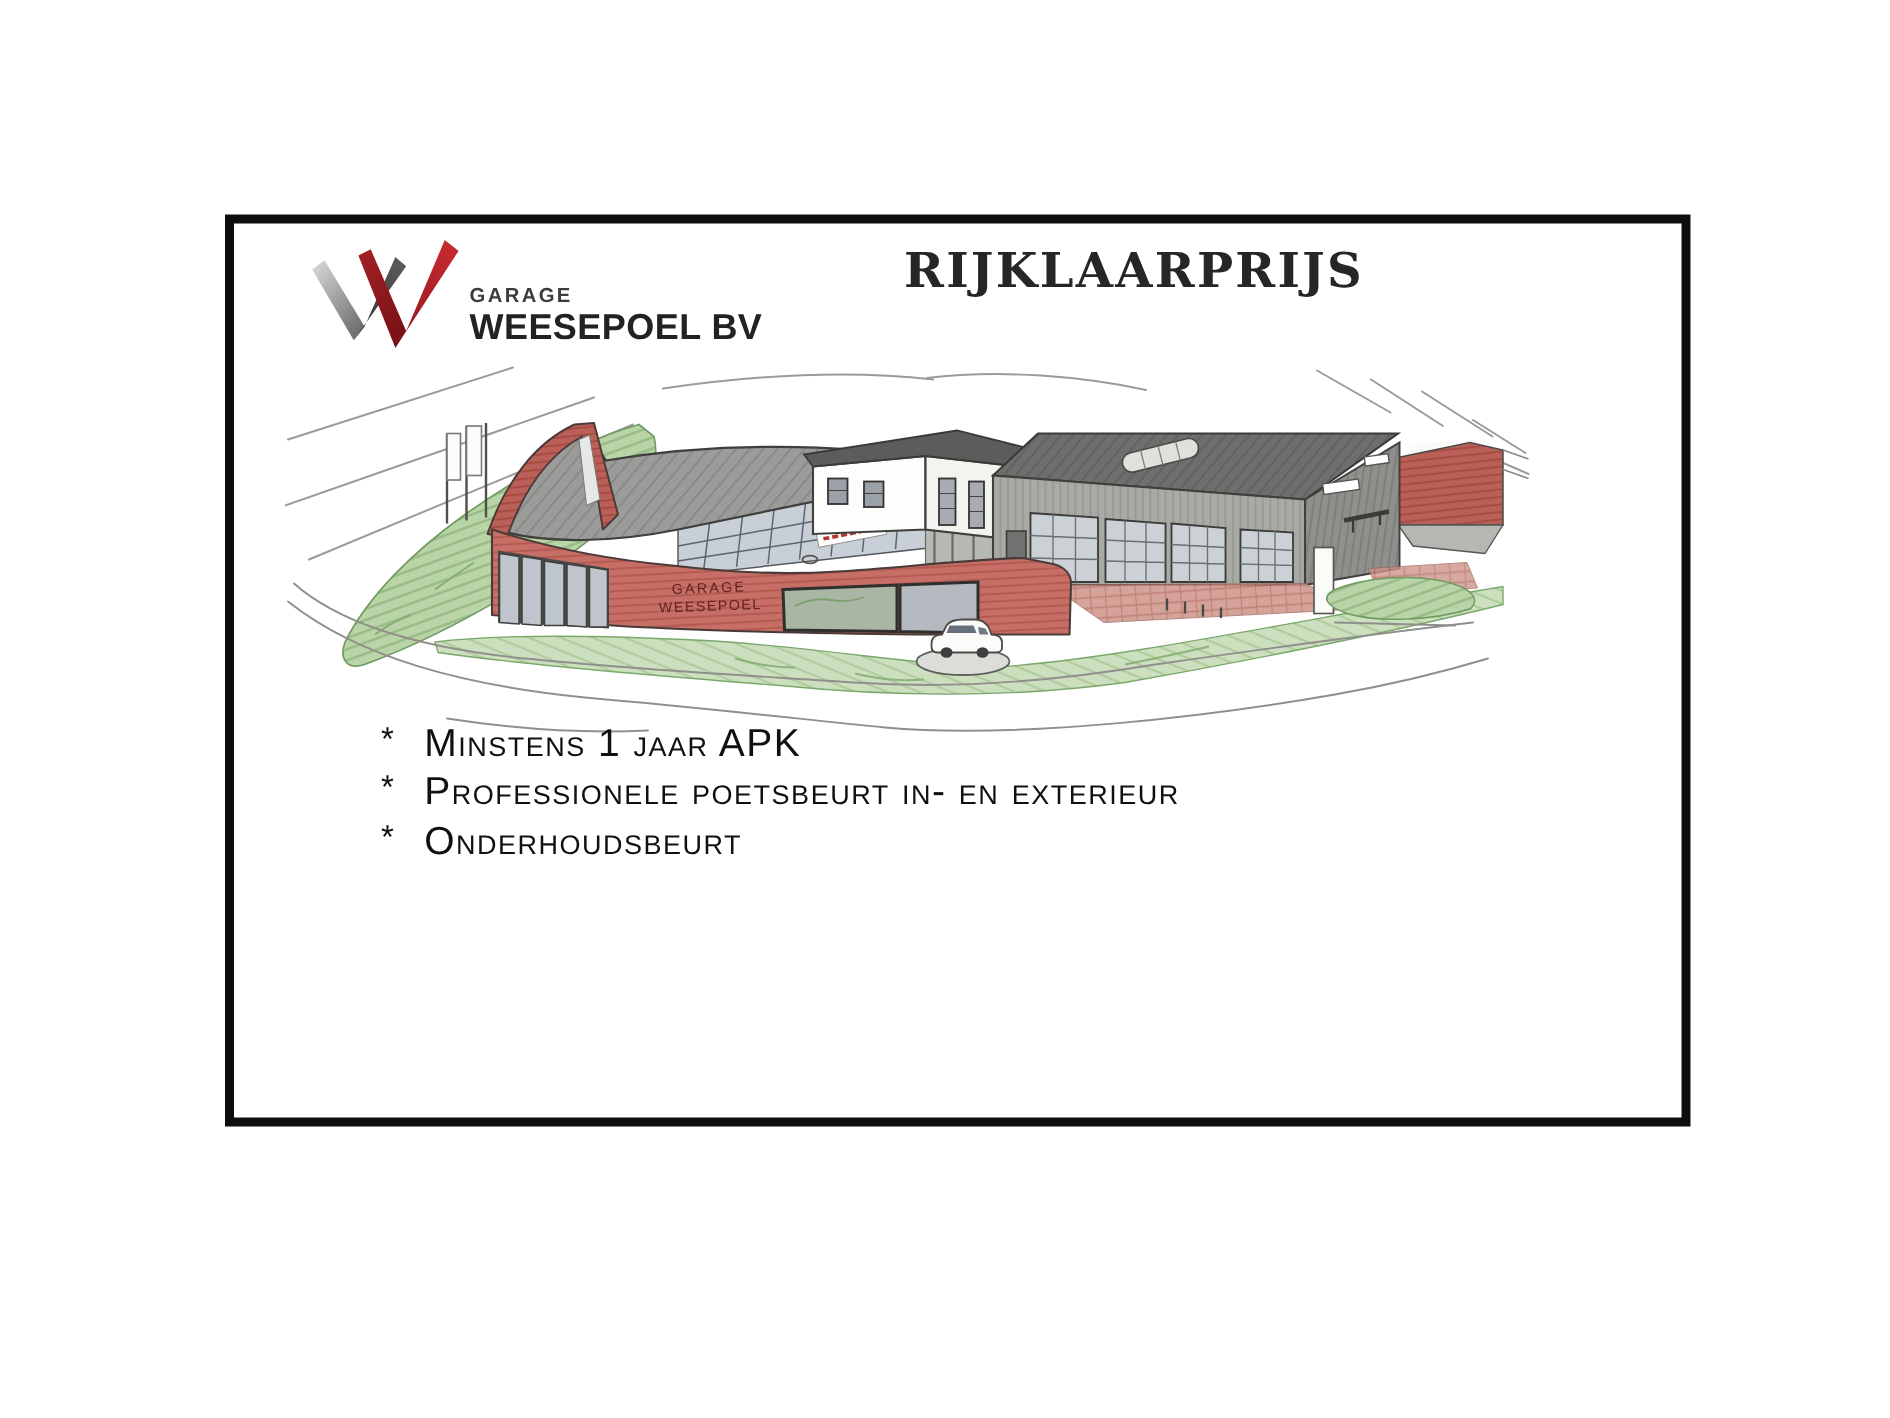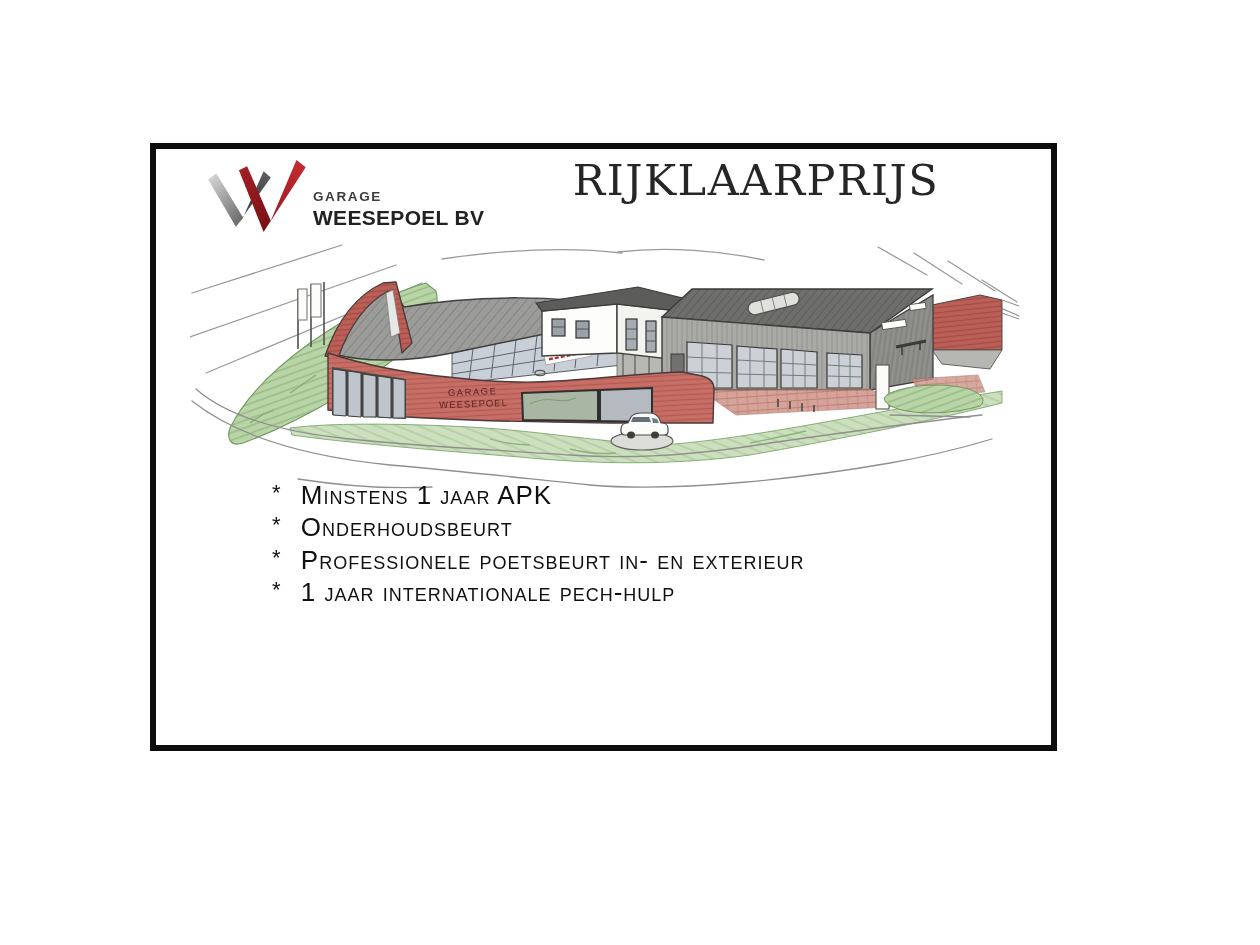--- a/index.html
+++ b/index.html
@@ -1,44 +1,44 @@
 <!DOCTYPE html>
 <html><head>
 <meta charset="utf-8">
 <style>
   html,body { margin:0; padding:0; background:#ffffff; }
   body {
     width:1260px; height:945px; position:relative; overflow:hidden;
     font-family:"Liberation Sans", sans-serif;
   }
   .frame {
-    position:absolute; left:150px; top:143px; width:907px; height:608px;
+    position:absolute; left:150px; top:143px; width:977px; height:608px;
     box-sizing:border-box; border:6px solid #0d0d0d; background:#ffffff;
   }
   
   .logo-mark { position:absolute; left:49px; top:9px; width:110px; height:78px; }
   .logo-text { position:absolute; left:157px; top:41px; line-height:1; }
   .logo-garage {
     font-size:13.5px; font-weight:bold; letter-spacing:1.6px; color:#3c3c3c;
   }
   .logo-company {
-    font-size:21px; font-weight:bold; letter-spacing:0.3px; color:#222222; margin-top:3px;
+    font-size:24px; font-weight:bold; letter-spacing:0.3px; color:#222222; margin-top:3px;
   }
   
   .title {
     position:absolute; left:350px; top:12px; width:500px; text-align:center;
-    font-family:"DejaVu Serif", serif; font-weight:400;
-    font-size:43px; line-height:38px; letter-spacing:1.5px; color:#262626;
+    font-family:"DejaVu Serif", serif; font-weight:700;
+    font-size:32px; line-height:38px; letter-spacing:1.5px; color:#262626;
   }
   
   .sketch { position:absolute; left:34px; top:94px; width:830px; height:258px; }
   .sketch svg { width:100%; height:100%; display:block; }
   
   .features {
-    position:absolute; left:116px; top:331px; margin:0; padding:0; list-style:none;
+    position:absolute; left:98px; top:331px; margin:0; padding:0; list-style:none;
   }
   .features li {
     font-size:26px; line-height:30.4px; letter-spacing:1px;
     font-variant:small-caps; color:#101010; white-space:nowrap;
   }
   .features .bullet {
     display:inline-block; font-variant:normal; font-size:22px;
     position:relative; top:-4px; margin-right:11px; color:#101010;
   }
 </style>
@@ -317,28 +317,24 @@
 
   <ul class="features">
 
       <li>
         <span class="bullet">*</span>
         <span class="feat-text">Minstens 1 jaar APK</span>
       </li>
 
       <li>
         <span class="bullet">*</span>
+        <span class="feat-text">Professionele poetsbeurt in- en exterieur</span>
+      </li>
+
+      <li>
+        <span class="bullet">*</span>
         <span class="feat-text">Onderhoudsbeurt</span>
       </li>
 
-      <li>
-        <span class="bullet">*</span>
-        <span class="feat-text">Professionele poetsbeurt in- en exterieur</span>
-      </li>
-
-      <li>
-        <span class="bullet">*</span>
-        <span class="feat-text">1 jaar internationale pech-hulp</span>
-      </li>
 
     </ul>
 
 </div>
 
 </body></html>

